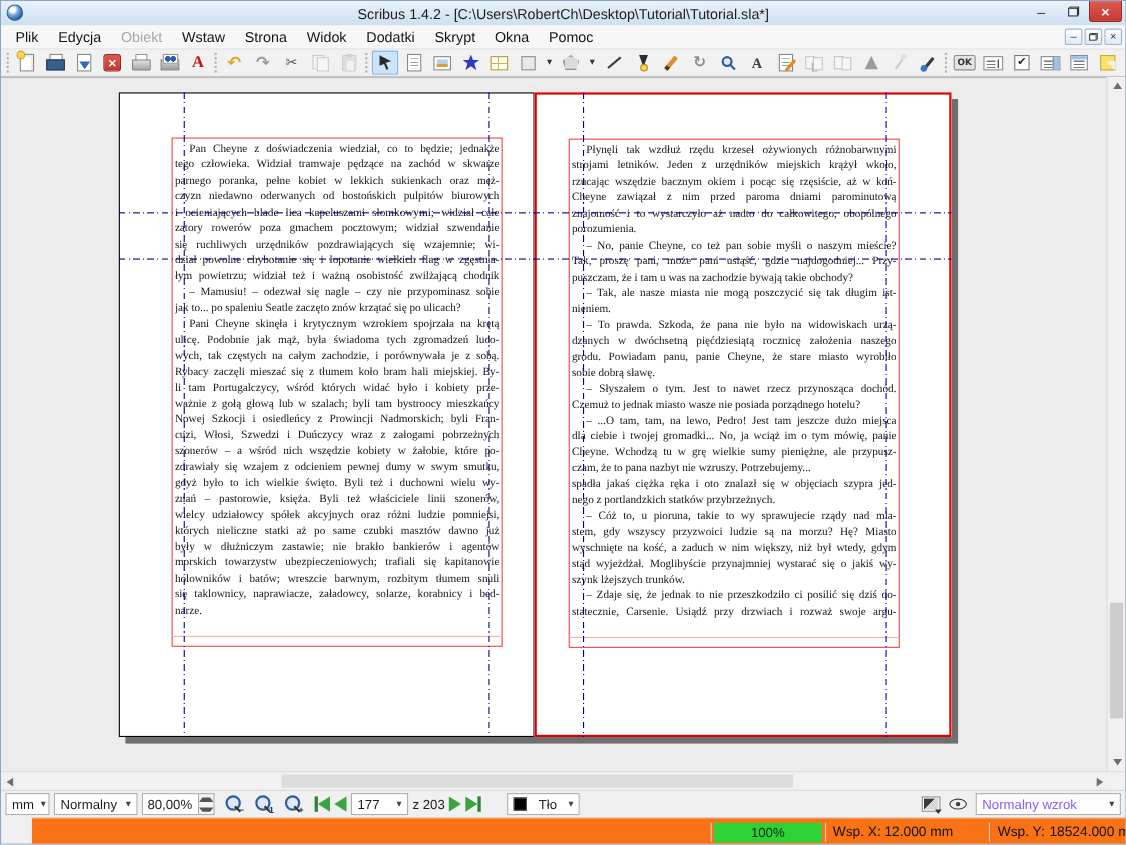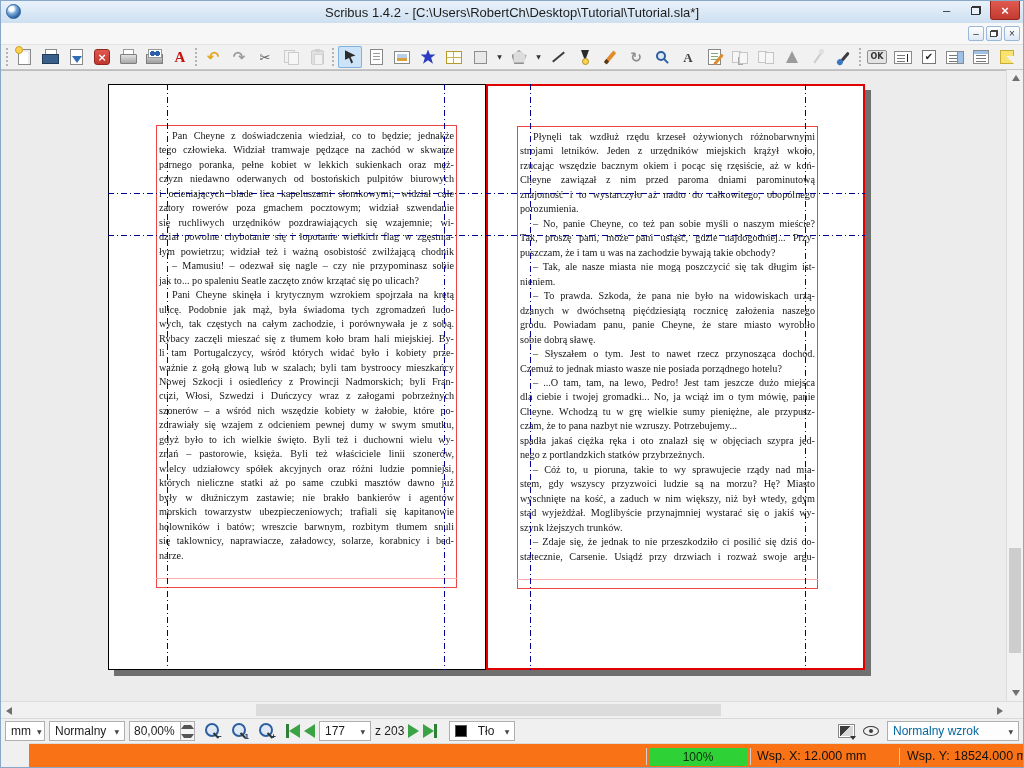--- a/index.html
+++ b/index.html
@@ -202,30 +202,30 @@
                  border:2px solid #2c5e9e; border-radius:50%; background:#dfe9f5; }
   .mag::after { content:""; position:absolute; width:2px; height:7px; background:#333;
                 left:13px; top:11px; transform:rotate(-45deg); }
   .mag .badge { position:absolute; right:0; bottom:0; font-size:8px; font-weight:bold; color:#13366b; }
   .navbtn { display:flex; align-items:center; height:14px; }
   .nav-tri-l { width:0; height:0; border-top:7px solid transparent; border-bottom:7px solid transparent; border-right:11px solid #3aa343; }
   .nav-tri-r { width:0; height:0; border-top:7px solid transparent; border-bottom:7px solid transparent; border-left:11px solid #3aa343; }
   .nav-bar { width:3px; height:14px; background:#2e8037; }
   .pagecombo { width:52px; justify-content:space-between; }
   .lbl { color:#1d1d1d; }
-  .w-layer { width:66px; justify-content:space-between; margin-left:8px; }
+  .w-layer { width:66px; justify-content:space-between; margin-left:20px; }
   .layer-chip { width:12px; height:12px; background:#000; border:1px solid #555; }
   .flex-sp { flex:1; }
   .preview-ic { width:17px; height:14px; background:#fff; border:1px solid #8a8a8a; position:relative; }
   .preview-ic::before { content:""; position:absolute; inset:1px; background:linear-gradient(135deg,#3c3c3c 0 45%, #d8d8d8 45%); }
   .preview-ic::after { content:""; position:absolute; right:-2px; bottom:-3px; border-left:3px solid transparent; border-right:3px solid transparent; border-top:4px solid #333; }
   .eye-ic { width:16px; height:10px; border:1.5px solid #3c3c3c; border-radius:50%; position:relative; margin:0 4px; }
   .eye-ic::after { content:""; position:absolute; left:4.5px; top:1.5px; width:4px; height:4px; border-radius:50%; background:#3c3c3c; }
   .w-vision { width:132px; justify-content:space-between; color:#8c8c8c; background:#fdfdfd; margin-right:2px; }
-  .w-vision .vtext { color:#0369a1; }
+  .w-vision .vtext { color:#8b5cf6; }
 
   
   .statusbar { position:absolute; top:742px; left:0; width:1024px; height:26px; background:#f97316;
                border-top:1px solid #dcdcdc; font-size:12.5px; color:#111;margin-left:28px; }
   .s-sep { position:absolute; top:4px; bottom:4px; width:1px; background:#d0d0d0; }
   .progress { position:absolute; left:620px; top:4px; width:98px; height:18px; background:#2fd236;
               display:flex; align-items:center; justify-content:center; font-size:12px; color:#0d2b0d; }
   .s-item { position:absolute; top:0; height:26px; line-height:25px; }
 </style>
 </head>
@@ -239,20 +239,33 @@
     <span class="win-controls">
       <span class="wbtn">–</span>
       <span class="wbtn">
           <span class="restore-glyph"></span>
         </span>
       <span class="wbtn close">×</span>
     </span>
   </div>
 
   <div class="menubar">
+    <div class="menu-items">
+
+    <span class="menu-item">Plik</span>
+        <span class="menu-item">Edycja</span>
+        <span class="menu-item dis">Obiekt</span>
+        <span class="menu-item">Wstaw</span>
+        <span class="menu-item">Strona</span>
+        <span class="menu-item">Widok</span>
+        <span class="menu-item">Dodatki</span>
+        <span class="menu-item">Skrypt</span>
+        <span class="menu-item">Okna</span>
+        <span class="menu-item">Pomoc</span>
+      </div>
     <span class="mdi-controls">
       <span class="mdi-btn">–</span>
       <span class="mdi-btn">
           <span class="mdi-restore-glyph"></span>
         </span>
       <span class="mdi-btn">×</span>
     </span>
   </div>
 
   <div class="toolbar">

